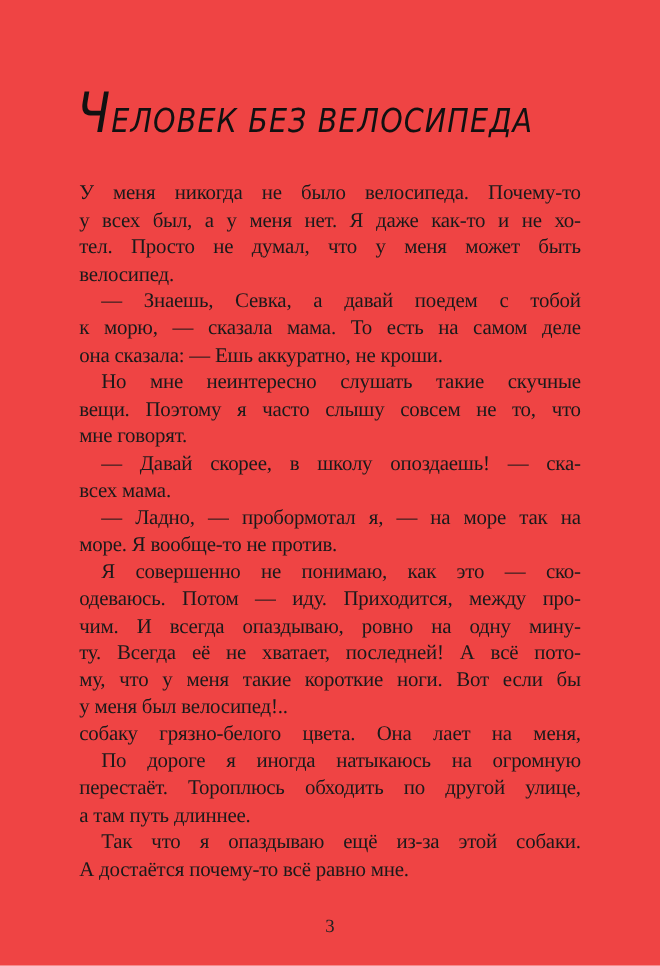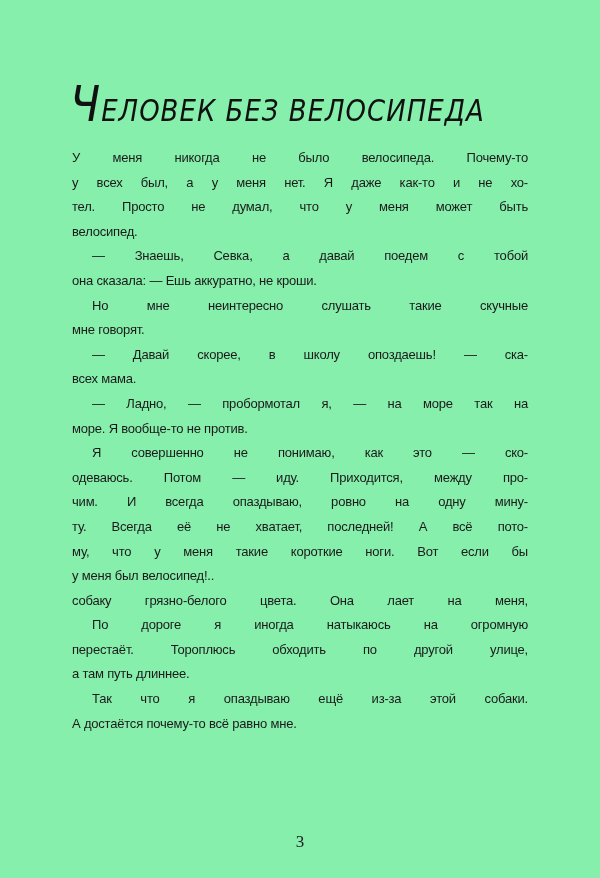--- a/index.html
+++ b/index.html
@@ -1,31 +1,31 @@
 <!DOCTYPE html>
 <html><head>
   <meta charset="utf-8">
   <style>
     html, body { margin: 0; padding: 0; background: #ffffff; }
     body { width: 600px; height: 878px; position: relative; overflow: hidden; }
-    .page { position: absolute; left: 0; top: 0; width: 600px; height: 878px; background: #86efac; }
+    .page { position: absolute; left: 0; top: 0; width: 600px; height: 878px; background: #ef4444; }
     .title {
       position: absolute; left: 70px; top: 74px;
       font-family: "DejaVu Sans", sans-serif;
       font-size: 32px; letter-spacing: 1px; color: #111;
       font-weight: normal; font-style: italic;
       transform: scaleY(1.15); transform-origin: left top;
       white-space: nowrap;
     }
     .title .cap { font-size: 44px; }
     .title .sc { font-variant: small-caps; text-transform: uppercase; font-size: 26px; }
     .body-text {
-      position: absolute; left: 72px; top: 146px; width: 456px;
-      font-family: Liberation Sans, sans-serif;
-      font-size: 13px; line-height: 24.6px; color: #1a1a1a;
+      position: absolute; left: 72px; top: 164px; width: 456px;
+      font-family: Liberation Serif, serif;
+      font-size: 19px; line-height: 24.6px; color: #1a1a1a;
       letter-spacing: -0.2px;
     }
     .line { display: block; white-space: nowrap; text-align: justify; text-align-last: justify; height: 24.6px; }
     .line.last { text-align-last: left; }
     .line.indent { padding-left: 20px; }
     .page-number {
       position: absolute; left: 0; width: 600px; top: 832px; text-align: center;
       font-family: "Liberation Serif", serif; font-size: 17px; color: #222;
     }
   </style>
@@ -36,22 +36,24 @@
   <div class="title">
     <span class="cap">Ч</span><span class="sc">еловек без велосипеда</span>
   </div>
 
   <div class="body-text" id="body-text">
       <span class="line">У меня никогда не было велосипеда. Почему-то</span>
       <span class="line">у всех был, а у меня нет. Я даже как-то и не хо-</span>
       <span class="line">тел. Просто не думал, что у меня может быть</span>
       <span class="line last">велосипед.</span>
       <span class="line indent">— Знаешь, Севка, а давай поедем с тобой</span>
+      <span class="line">к морю, — сказала мама. То есть на самом деле</span>
       <span class="line last">она сказала: — Ешь аккуратно, не кроши.</span>
       <span class="line indent">Но мне неинтересно слушать такие скучные</span>
+      <span class="line">вещи. Поэтому я часто слышу совсем не то, что</span>
       <span class="line last">мне говорят.</span>
       <span class="line indent">— Давай скорее, в школу опоздаешь! — ска-</span>
       <span class="line last">всех мама.</span>
       <span class="line indent">— Ладно, — пробормотал я, — на море так на</span>
       <span class="line last">море. Я вообще-то не против.</span>
       <span class="line indent">Я совершенно не понимаю, как это — ско-</span>
       <span class="line">одеваюсь. Потом — иду. Приходится, между про-</span>
       <span class="line">чим. И всегда опаздываю, ровно на одну мину-</span>
       <span class="line">ту. Всегда её не хватает, последней! А всё пото-</span>
       <span class="line">му, что у меня такие короткие ноги. Вот если бы</span>

